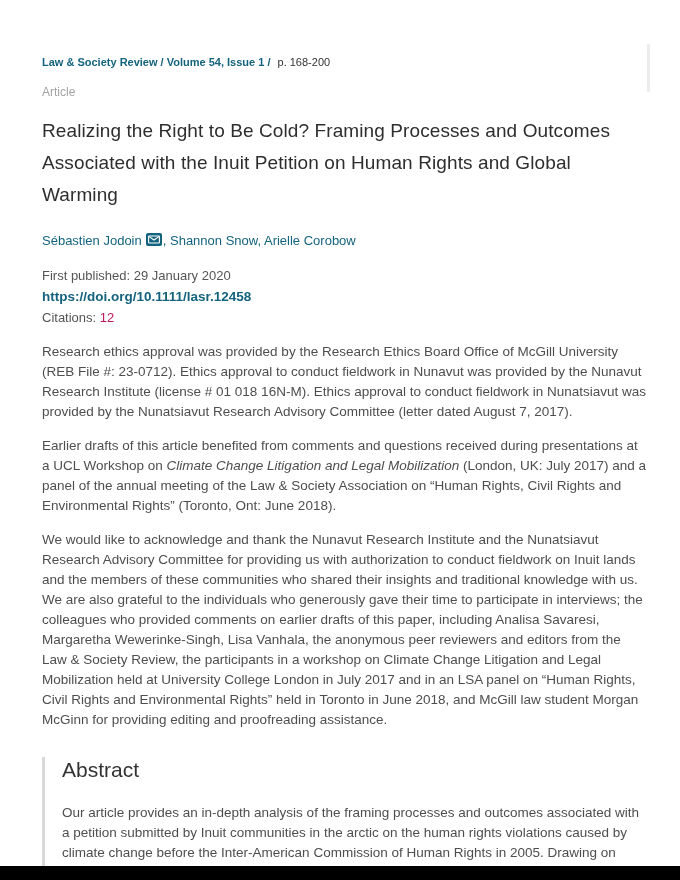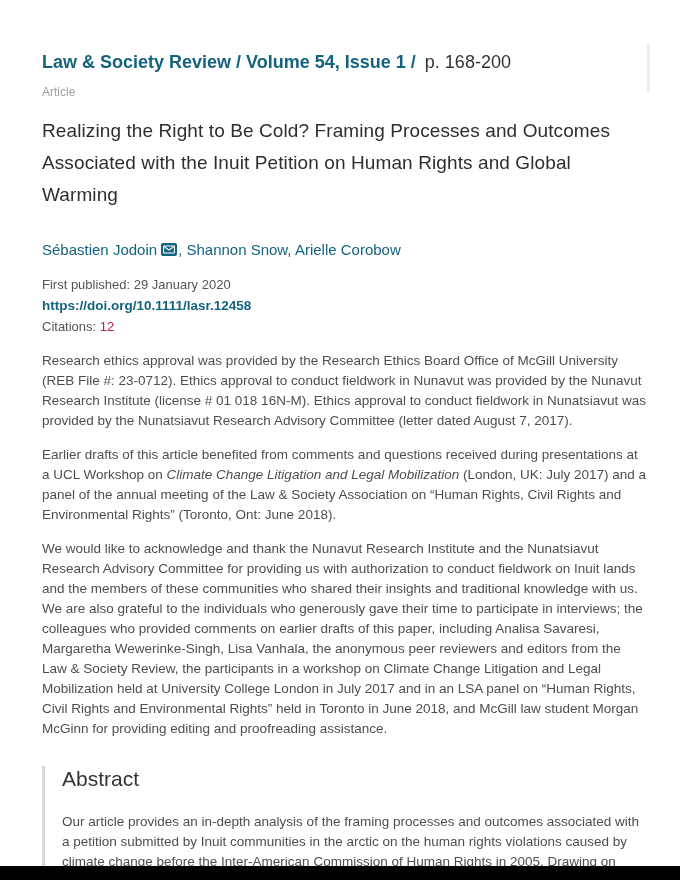--- a/index.html
+++ b/index.html
@@ -2,32 +2,32 @@
 <html><head>
 <meta charset="utf-8">
 <style>
   html,body{margin:0;padding:0;background:#ffffff;}
   .page{
     position:relative;width:680px;height:880px;background:#ffffff;overflow:hidden;
     font-family:"Liberation Sans","DejaVu Sans",sans-serif;
   }
   .content{padding:54px 32px 0 42px;}
 
-  .breadcrumb{font-size:18px;line-height:16px;}
+  .breadcrumb{font-size:11px;line-height:16px;}
   .breadcrumb .bc-link{color:#14637e;font-weight:bold;text-decoration:none;cursor:pointer;}
   .breadcrumb .bc-pages{color:#333333;font-weight:normal;margin-left:4px;}
 
   .article-type{margin-top:15px;font-size:12px;color:#a3a3a3;}
 
   .title{
     margin-top:16px;font-size:19px;line-height:32px;font-weight:normal;
     color:#2e2e2e;letter-spacing:0.1px;
   }
 
-  .authors{margin-top:30px;font-size:15px;color:#14637e;line-height:18px;}
+  .authors{margin-top:21px;font-size:13px;color:#14637e;line-height:18px;}
   .authors .author{color:#14637e;text-decoration:none;cursor:pointer;}
   .mail-icon{display:inline-block;vertical-align:-1px;margin:0 1px 0 4px;line-height:0;cursor:pointer;}
 
   .meta{margin-top:15px;font-size:13px;line-height:21px;color:#555555;}
   .doi{color:#14637e;font-weight:bold;text-decoration:none;cursor:pointer;font-size:13.5px;}
   .citations-label{color:#555555;}
   .citations-count{color:#be185d;cursor:pointer;}
 
   .notes{margin-top:14px;}
   .note{font-size:13.5px;line-height:20px;color:#4e4e4e;margin:0 0 14px 0;}

